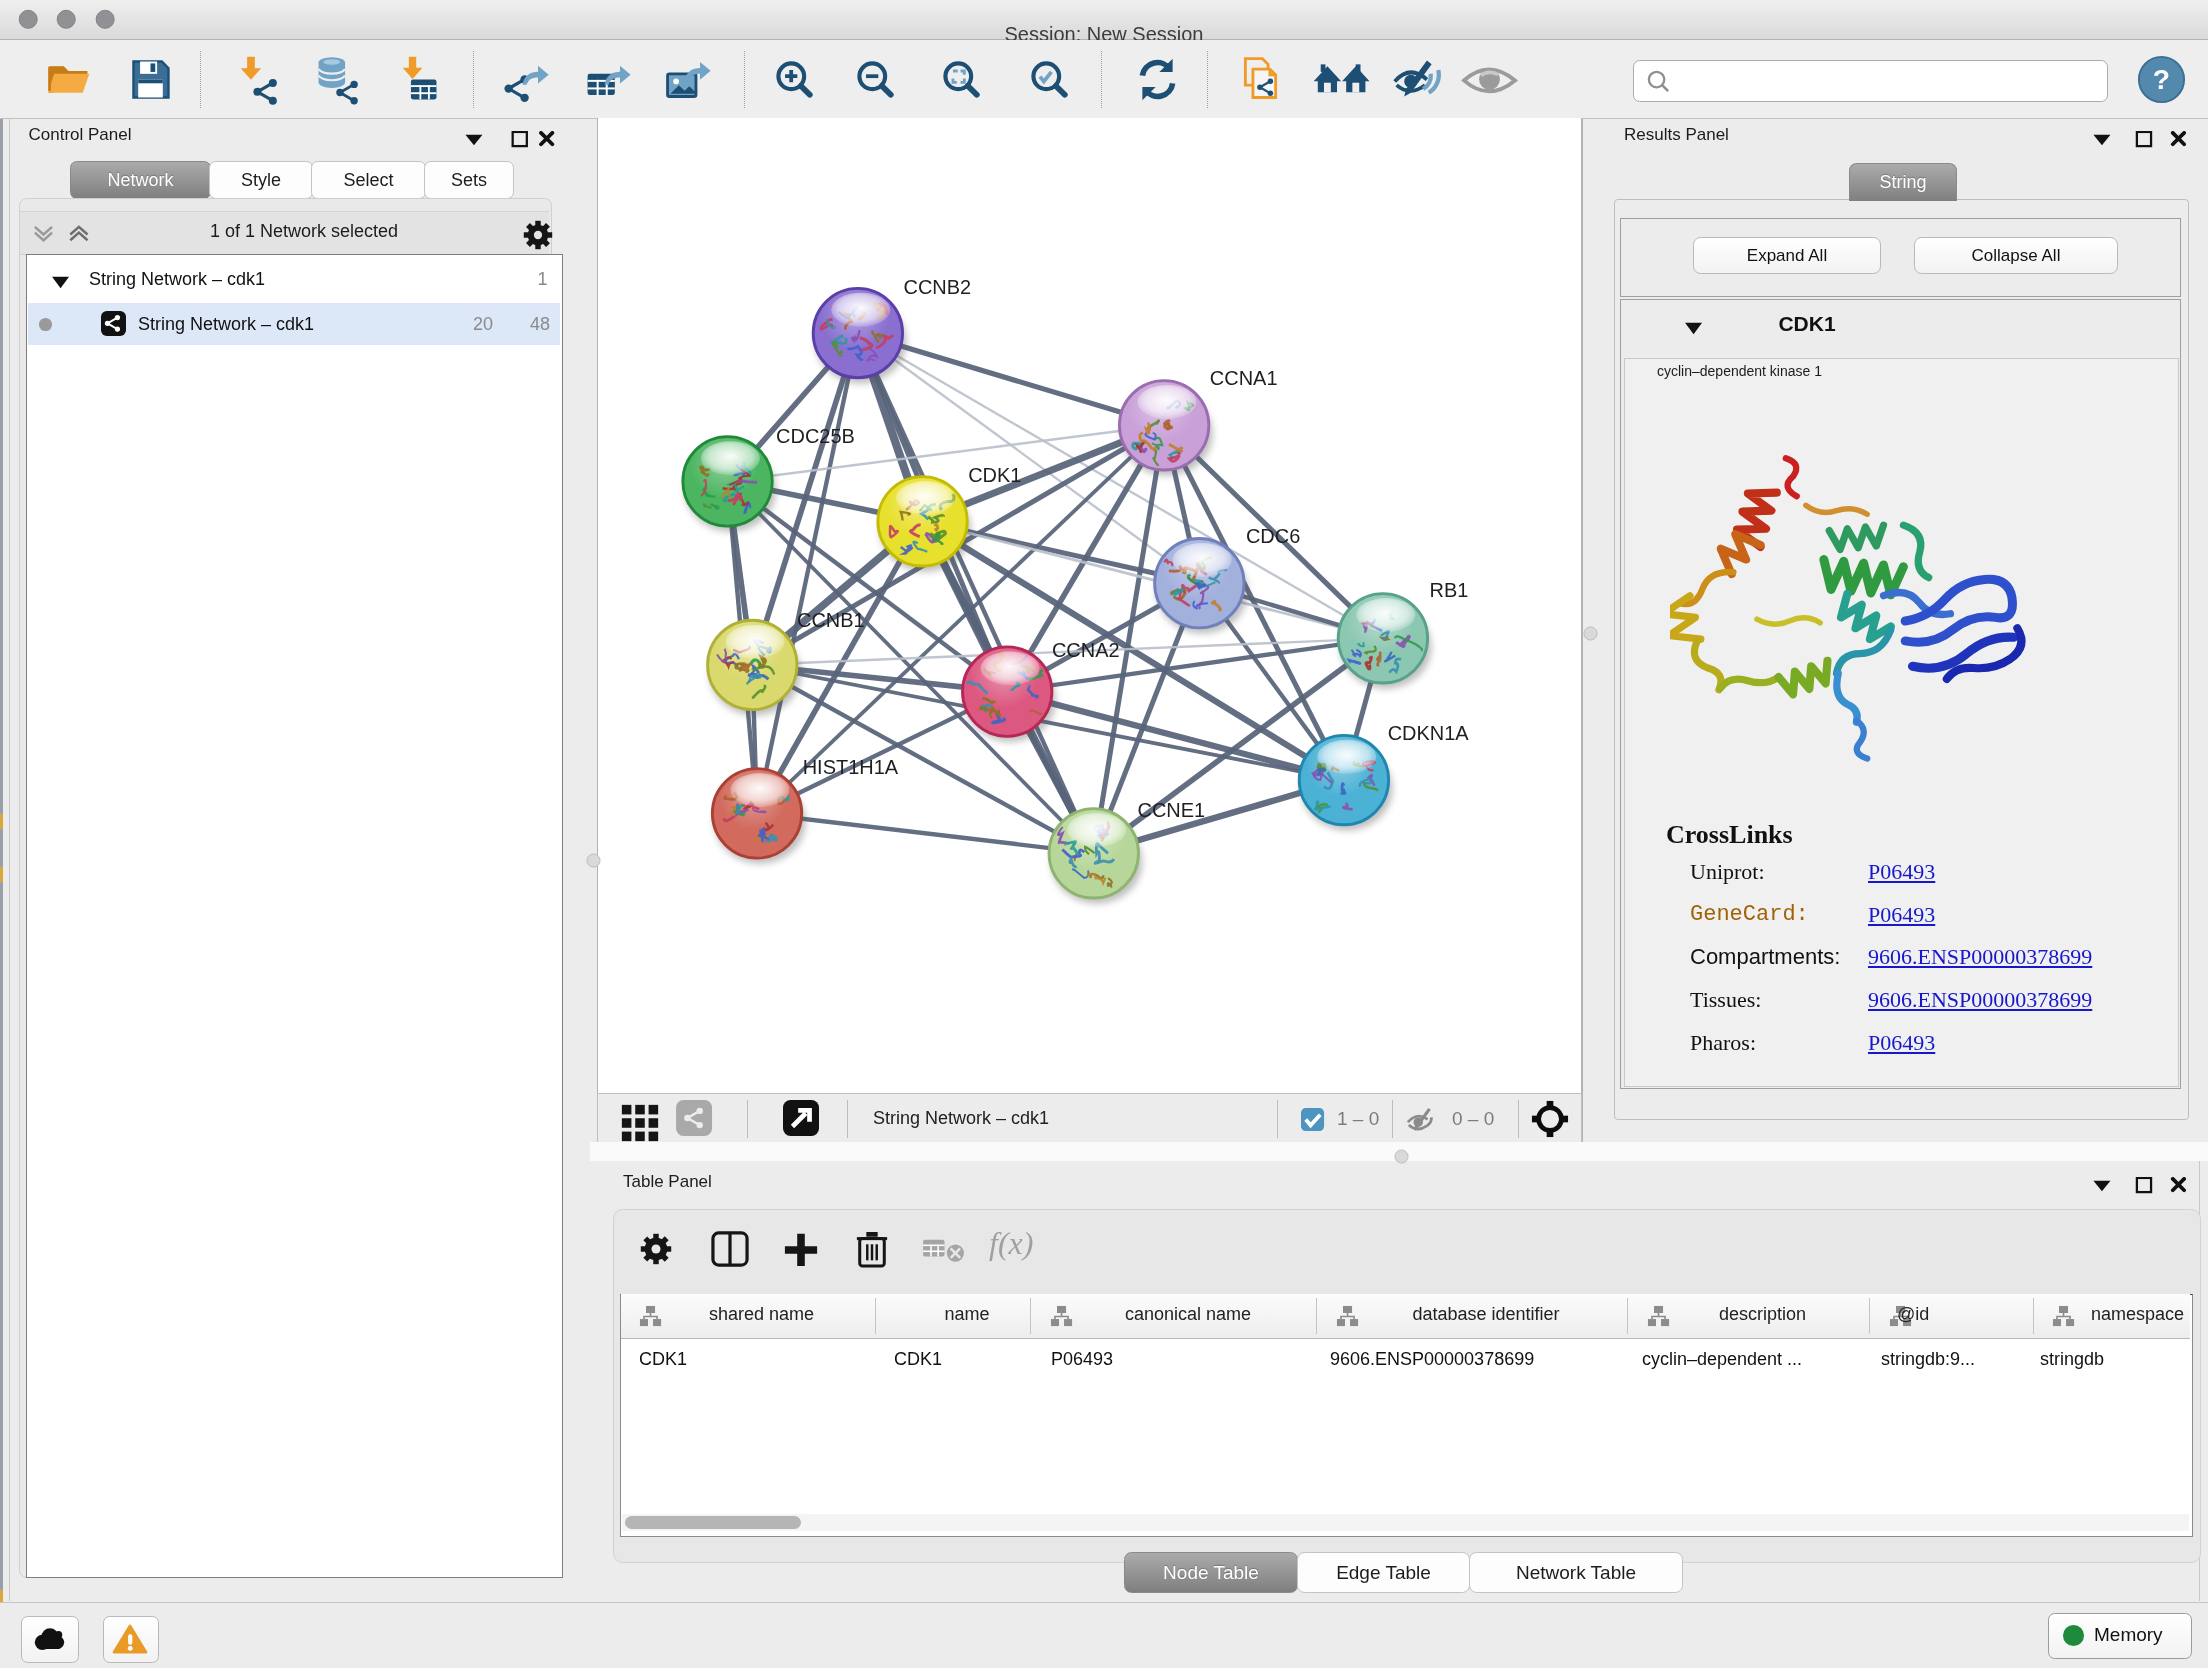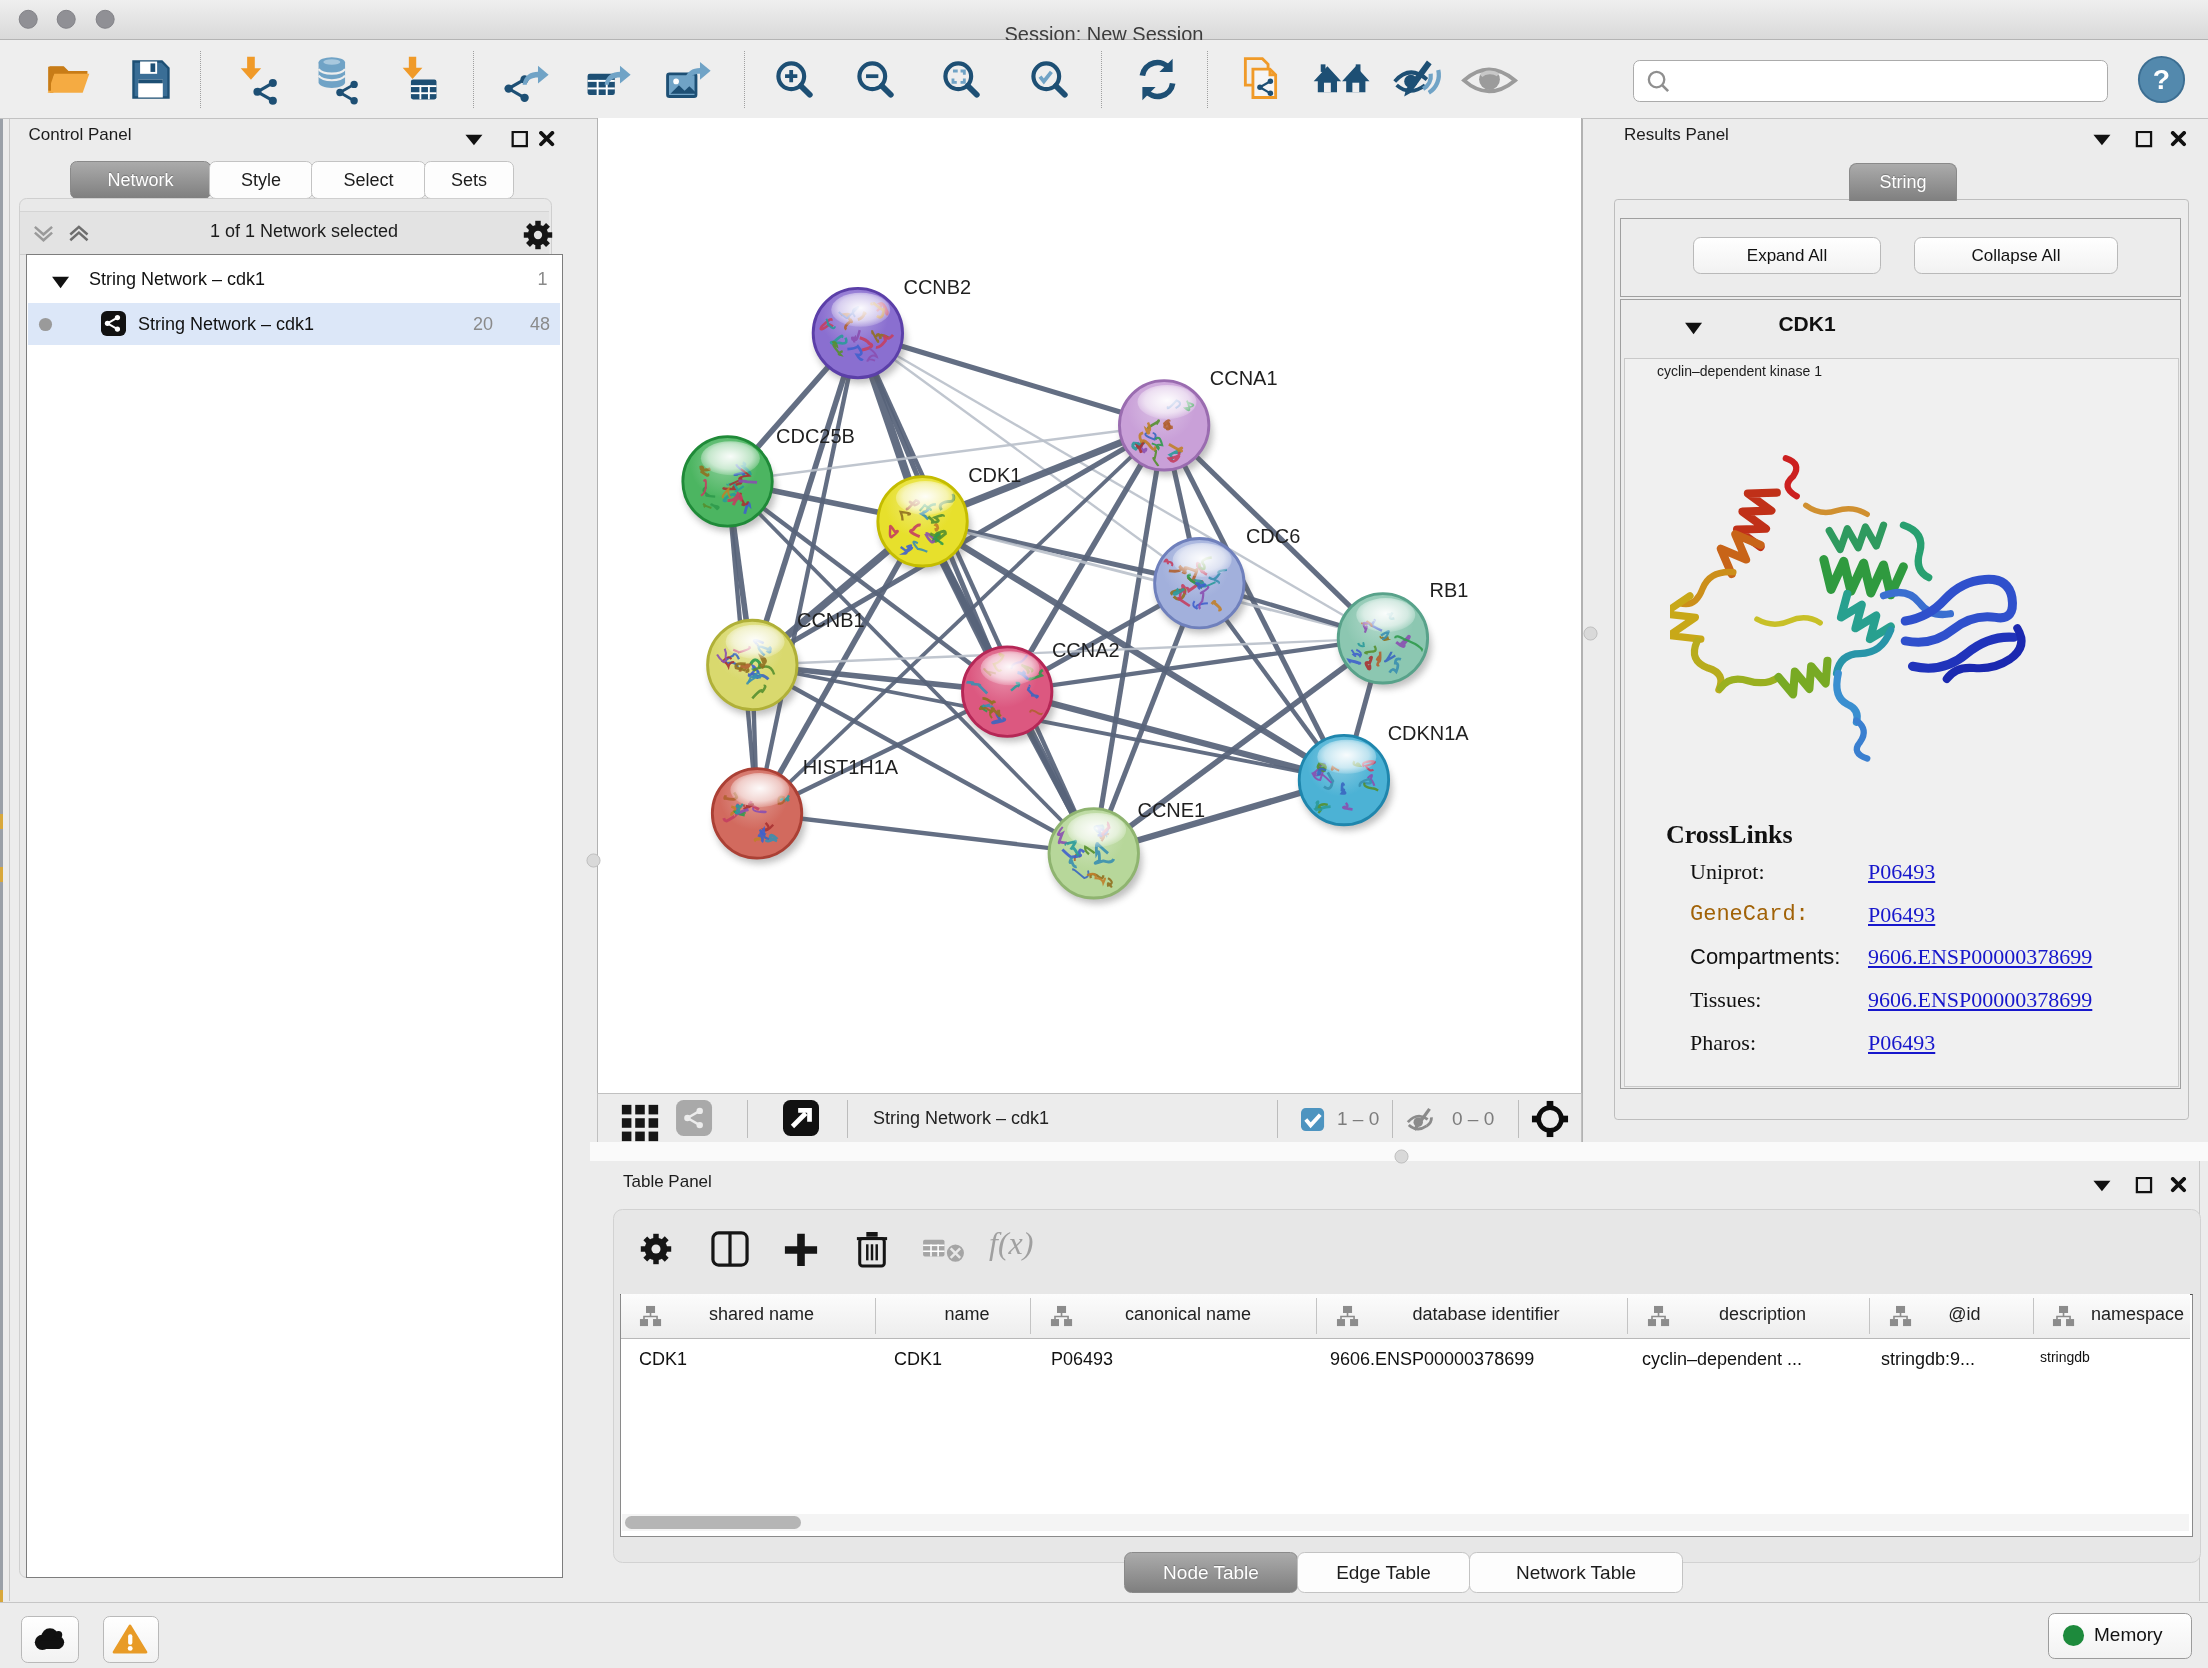--- a/index.html
+++ b/index.html
@@ -865,36 +865,36 @@
     <path d="M12.025,8.350000000000001 V12.025 M5.2,14.65 V12.025 H18.85 V14.65" stroke="#8c8c8c" stroke-width="1.6800000000000002" fill="none"></path>
   </svg>
 <div class="abs" style="left:1656px;top:1304px;width:213px;text-align:center;font-size:18px;color:#222">description</div>
 <div class="vline" style="left:1869px;top:1298px;height:36px;background:#c4c4c4"></div>
 <svg class="abs" style="left:1889px;top:1305px" width="23" height="23" viewBox="0 0 24 24">
     <rect x="7.300000000000001" y="1" width="9.450000000000001" height="7.3500000000000005" fill="#8c8c8c"></rect>
     <rect x="1" y="14.65" width="8.4" height="7.3500000000000005" fill="#8c8c8c"></rect>
     <rect x="14.65" y="14.65" width="8.4" height="7.3500000000000005" fill="#8c8c8c"></rect>
     <path d="M12.025,8.350000000000001 V12.025 M5.2,14.65 V12.025 H18.85 V14.65" stroke="#8c8c8c" stroke-width="1.6800000000000002" fill="none"></path>
   </svg>
-<div class="abs" style="left:1897px;top:1304px;width:135px;text-align:center;font-size:18px;color:#222">@id</div>
+<div class="abs" style="left:1897px;top:1304px;width:135px;text-align:left;font-size:18px;color:#222">@id</div>
 <div class="vline" style="left:2033px;top:1298px;height:36px;background:#c4c4c4"></div>
 <svg class="abs" style="left:2052px;top:1305px" width="23" height="23" viewBox="0 0 24 24">
     <rect x="7.300000000000001" y="1" width="9.450000000000001" height="7.3500000000000005" fill="#8c8c8c"></rect>
     <rect x="1" y="14.65" width="8.4" height="7.3500000000000005" fill="#8c8c8c"></rect>
     <rect x="14.65" y="14.65" width="8.4" height="7.3500000000000005" fill="#8c8c8c"></rect>
     <path d="M12.025,8.350000000000001 V12.025 M5.2,14.65 V12.025 H18.85 V14.65" stroke="#8c8c8c" stroke-width="1.6800000000000002" fill="none"></path>
   </svg>
 <div class="abs" style="left:2091px;top:1304px;width:99px;overflow:hidden;font-size:18px;color:#222;white-space:nowrap">namespace</div>
 <div class="abs" style="left:639px;top:1349px;font-size:18px;color:#111">CDK1</div>
 <div class="abs" style="left:894px;top:1349px;font-size:18px;color:#111">CDK1</div>
 <div class="abs" style="left:1051px;top:1349px;font-size:18px;color:#111">P06493</div>
 <div class="abs" style="left:1330px;top:1349px;font-size:18px;color:#111">9606.ENSP00000378699</div>
 <div class="abs" style="left:1642px;top:1349px;font-size:18px;color:#111">cyclin–dependent ...</div>
 <div class="abs" style="left:1881px;top:1349px;font-size:18px;color:#111">stringdb:9...</div>
-<div class="abs" style="left:2040px;top:1349px;font-size:14px;color:#111">stringdb</div>
+<div class="abs" style="left:2040px;top:1349px;font-size:18px;color:#111">stringdb</div>
 <div class="abs" style="left:622px;top:1514px;width:1567px;height:17px;background:#f4f4f4"></div>
 <div class="abs" style="left:625px;top:1516px;width:176px;height:13.3px;background:#b5b5b5;border-radius:6.7px"></div>
 <div class="tab tabsel" style="left:1124px;top:1552px;width:172px;height:39px;line-height:39px;border-radius:7.6px;font-size:19px">Node Table</div>
 <div class="tab" style="left:1297px;top:1552px;width:171px;height:39px;line-height:39px;border-radius:7.6px;font-size:19px">Edge Table</div>
 <div class="tab" style="left:1469px;top:1552px;width:212px;height:39px;line-height:39px;border-radius:7.6px;font-size:19px">Network Table</div>
 <div class="abs" style="left:0;top:1602px;width:2208px;height:67px;background:#ececec;border-top:1px solid #c6c6c6"></div>
 <div class="btn" style="left:21px;top:1616px;width:56px;height:45px"></div>
 <svg class="abs" style="left:31px;top:1627px" width="36" height="25" viewBox="0 0 38 26">
 <circle cx="12" cy="16" r="8" fill="#111"></circle>
     <circle cx="20" cy="10" r="9" fill="#111"></circle>

